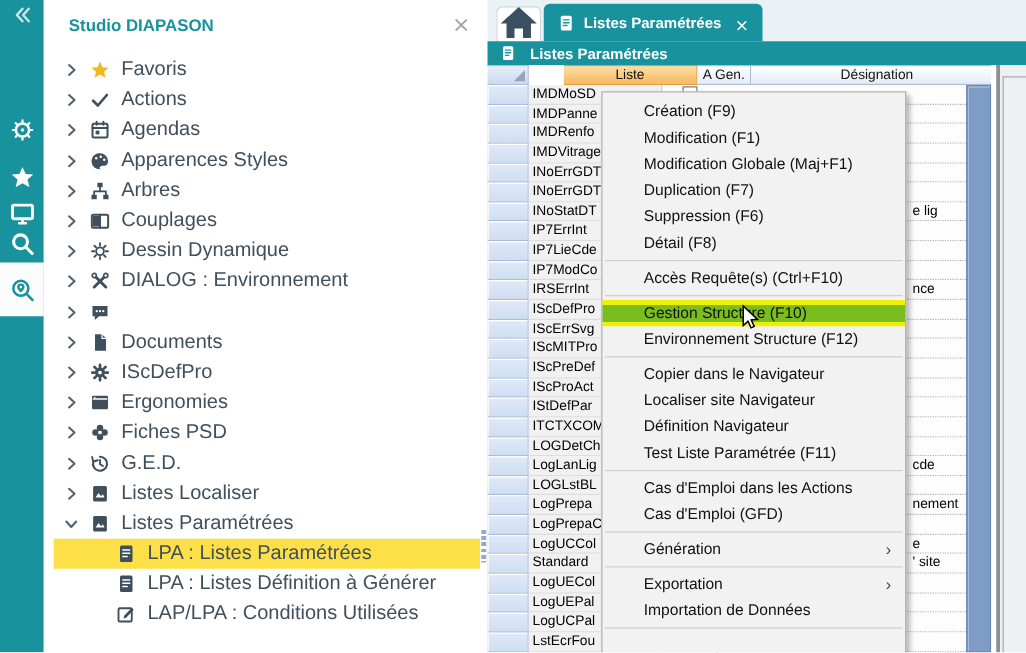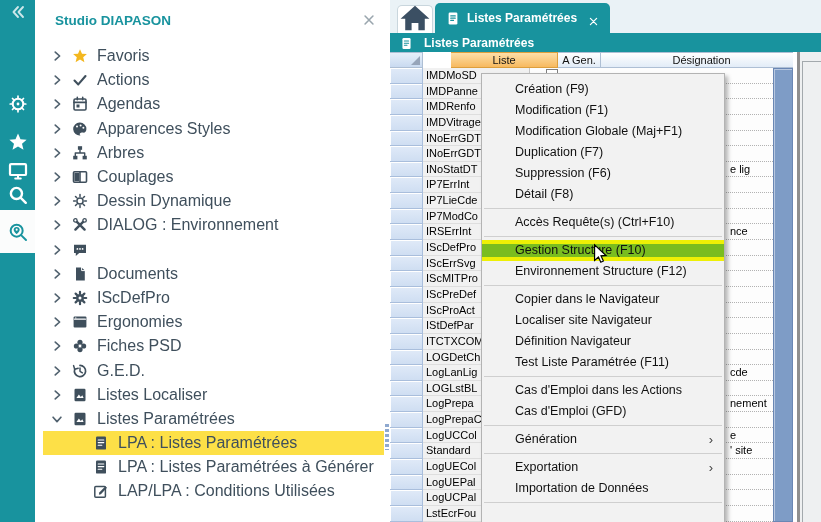--- a/index.html
+++ b/index.html
@@ -321,21 +321,21 @@
               <path d="M5.2 5 H10.8 M5.2 7.6 H10.8 M5.2 10.2 H8.8" stroke="#fff" stroke-width="1.1"></path>
             </svg></span>
           <span>LPA : Listes Paramétrées</span>
         </div>
         <div class="tree-row child">
           <span class="tree-spacer"></span>
           <span class="tree-ico"><svg viewBox="0 0 16 16" width="100%" height="100%" fill="none" stroke="currentColor" stroke-width="1.6" stroke-linecap="round" stroke-linejoin="round">
               <rect x="3" y="1.4" width="10" height="13.2" rx="1.2" fill="currentColor" stroke="none"></rect>
               <path d="M5.2 5 H10.8 M5.2 7.6 H10.8 M5.2 10.2 H8.8" stroke="#fff" stroke-width="1.1"></path>
             </svg></span>
-          <span>LPA : Listes Paramétrées à Générer</span>
+          <span>LPA : Listes Définition à Générer</span>
         </div>
         <div class="tree-row child">
           <span class="tree-spacer"></span>
           <span class="tree-ico"><svg viewBox="0 0 16 16" width="100%" height="100%" fill="none" stroke="currentColor" stroke-width="1.6" stroke-linecap="round" stroke-linejoin="round">
               <rect x="1.8" y="3.6" width="10.6" height="10.6" rx="1" stroke-width="1.5"></rect>
               <path d="M6.3 9.6 L12.4 3.2 L14 4.8 L7.9 11.2 L5.9 11.7 Z" fill="currentColor" stroke="none"></path>
             </svg></span>
           <span>LAP/LPA : Conditions Utilisées</span>
         </div>
       </div>

